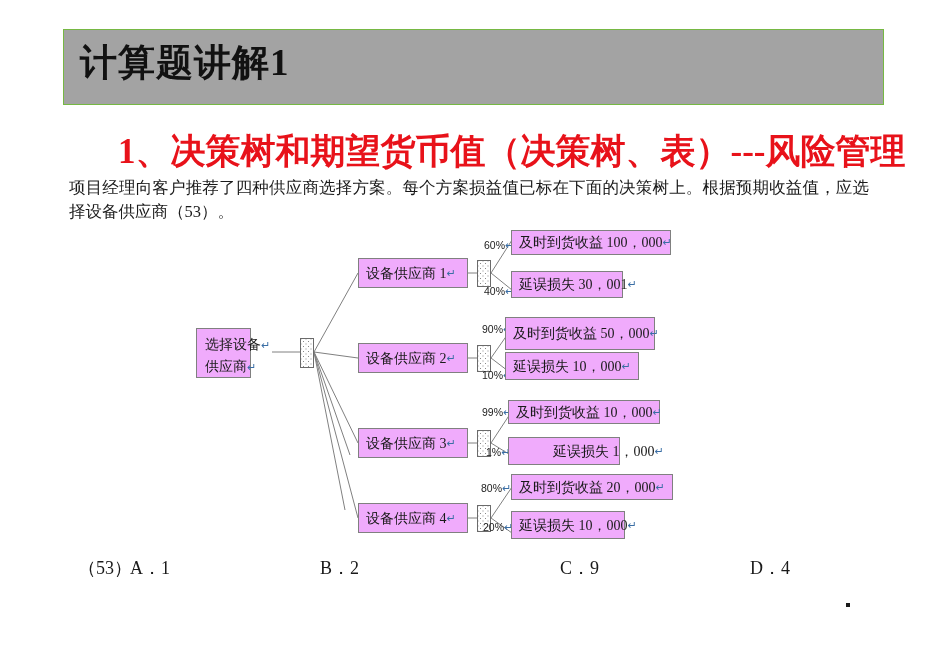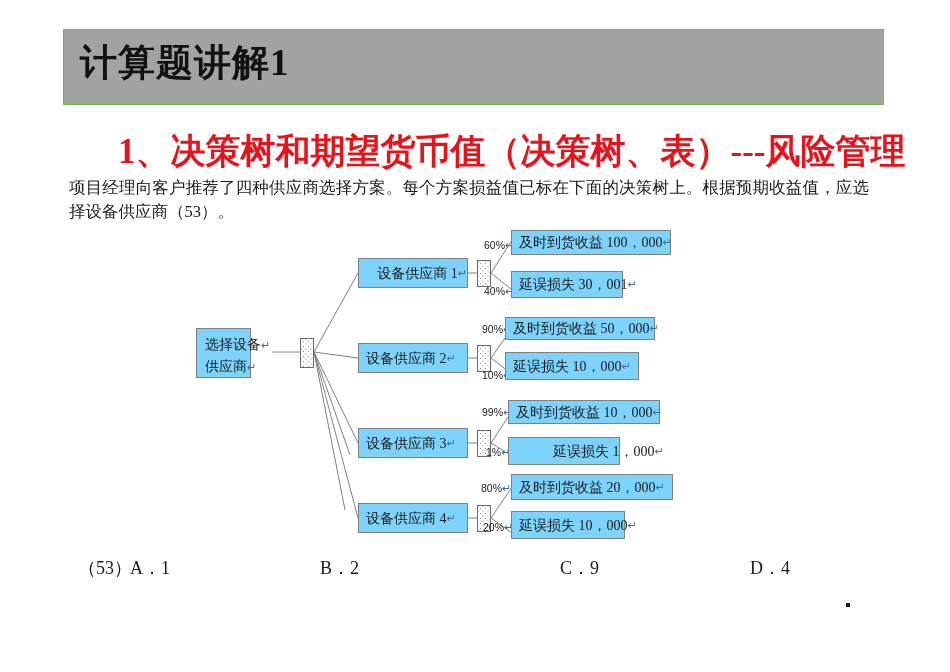--- a/index.html
+++ b/index.html
@@ -84,21 +84,21 @@
     position: absolute;
     left: 0; top: 0;
     width: 950px;
     height: 672px;
   }
 
   .node-box {
     position: absolute;
     box-sizing: border-box;
     border: 1px solid #808080;
-    background: #7dd3fc;
+    background: #f0abfc;
     font-size: 14px;
     color: #1a1a1a;
     white-space: nowrap;
     display: flex;
     align-items: center;
     padding-left: 7px;
     line-height: 17px;
   }
   .root-box {
     display: block;
@@ -212,21 +212,21 @@
       </g>
     </svg>
 
     <div class="node-box root-box" style="left:196px; top:328px; width:55px; height:50px;">
       <span>选择设备</span><span class="cr">↵</span>
       <span class="line2"><span>供应商</span><span class="cr">↵</span></span>
     </div>
 
     <div class="sq-node" style="left:300px; top:338px; width:14px; height:30px;"></div>
 
-    <div class="node-box" style="left:358px; top:258px; width:110px; height:30px;justify-content:flex-end;">
+    <div class="node-box" style="left:358px; top:258px; width:110px; height:30px;">
       <span>设备供应商 1</span>
         <span class="cr">↵</span>
     </div>
     <div class="sq-node" style="left:477px; top:260px; width:14px; height:27px;"></div>
     <div class="pct" style="left:484px; top:239px;"><span>60%</span><span class="cr">↵</span></div>
     <div class="pct" style="left:484px; top:285px;"><span>40%</span><span class="cr">↵</span></div>
     <div class="node-box" style="left:511px; top:230px; width:160px; height:25px;">
       <span>及时到货收益 100，000</span>
         <span class="cr">↵</span>
     </div>
@@ -235,21 +235,21 @@
         <span class="cr">↵</span>
     </div>
 
     <div class="node-box" style="left:358px; top:343px; width:110px; height:30px;">
       <span>设备供应商 2</span>
         <span class="cr">↵</span>
     </div>
     <div class="sq-node" style="left:477px; top:345px; width:14px; height:27px;"></div>
     <div class="pct" style="left:482px; top:323px;"><span>90%</span><span class="cr">↵</span></div>
     <div class="pct" style="left:482px; top:369px;"><span>10%</span><span class="cr">↵</span></div>
-    <div class="node-box" style="left:505px; top:317px; width:150px; height:23px;">
+    <div class="node-box" style="left:505px; top:317px; width:150px; height:33px;">
       <span>及时到货收益 50，000</span>
         <span class="cr">↵</span>
     </div>
     <div class="node-box" style="left:505px; top:352px; width:134px; height:28px;">
       <span>延误损失 10，000</span>
         <span class="cr">↵</span>
     </div>
 
     <div class="node-box" style="left:358px; top:428px; width:110px; height:30px;">
       <span>设备供应商 3</span>

